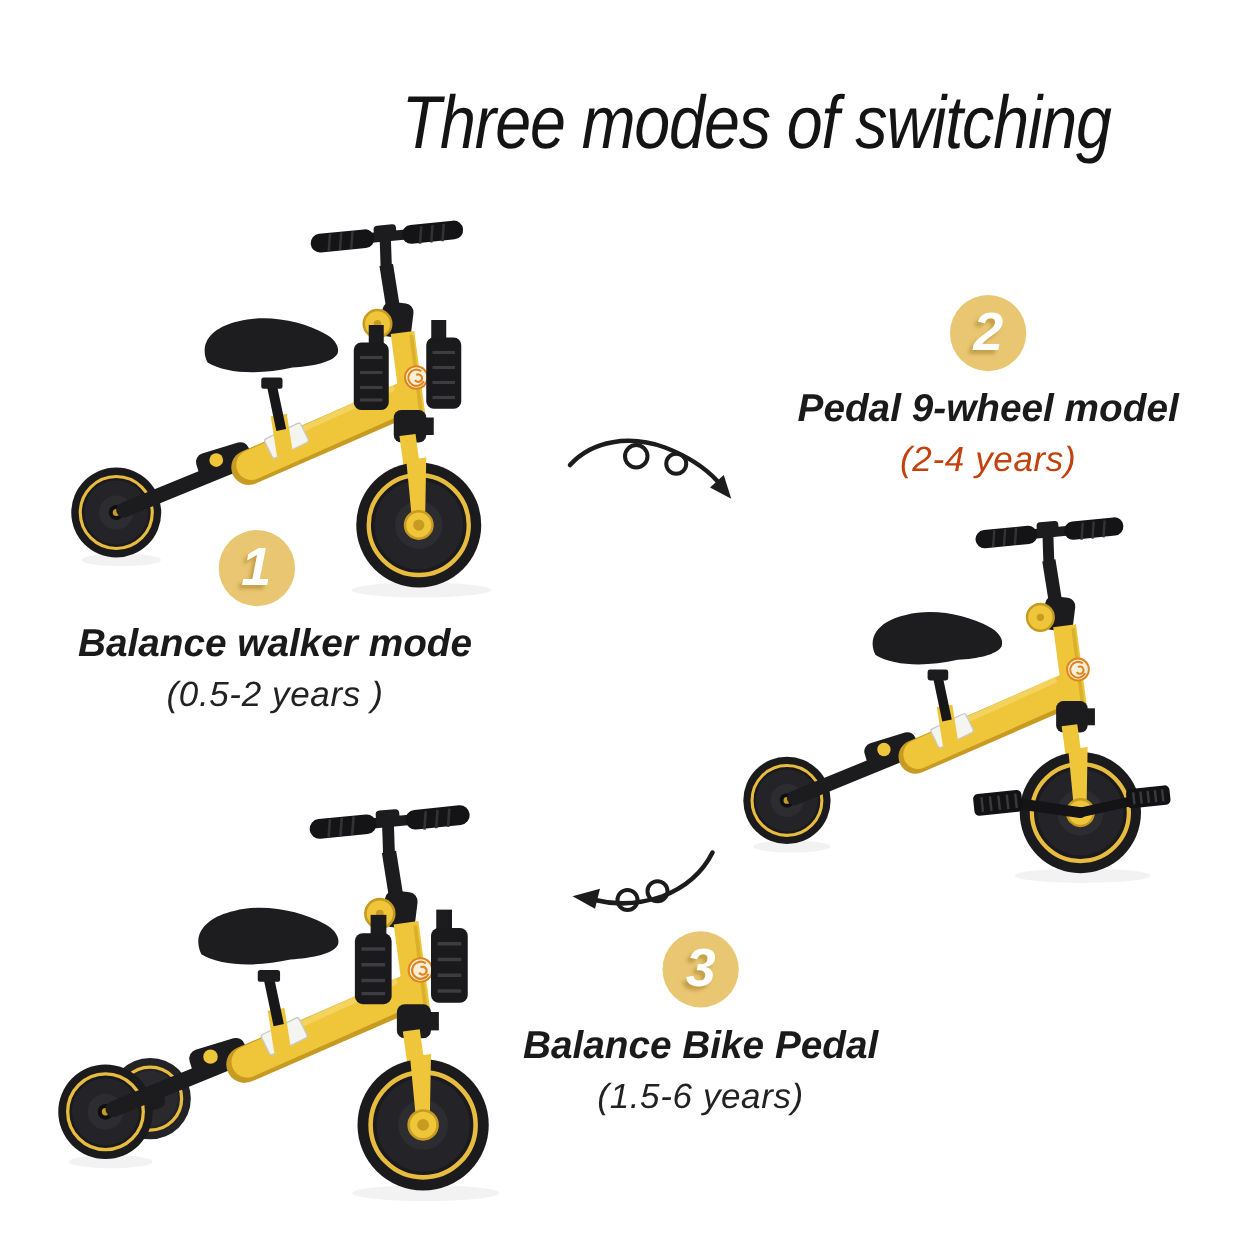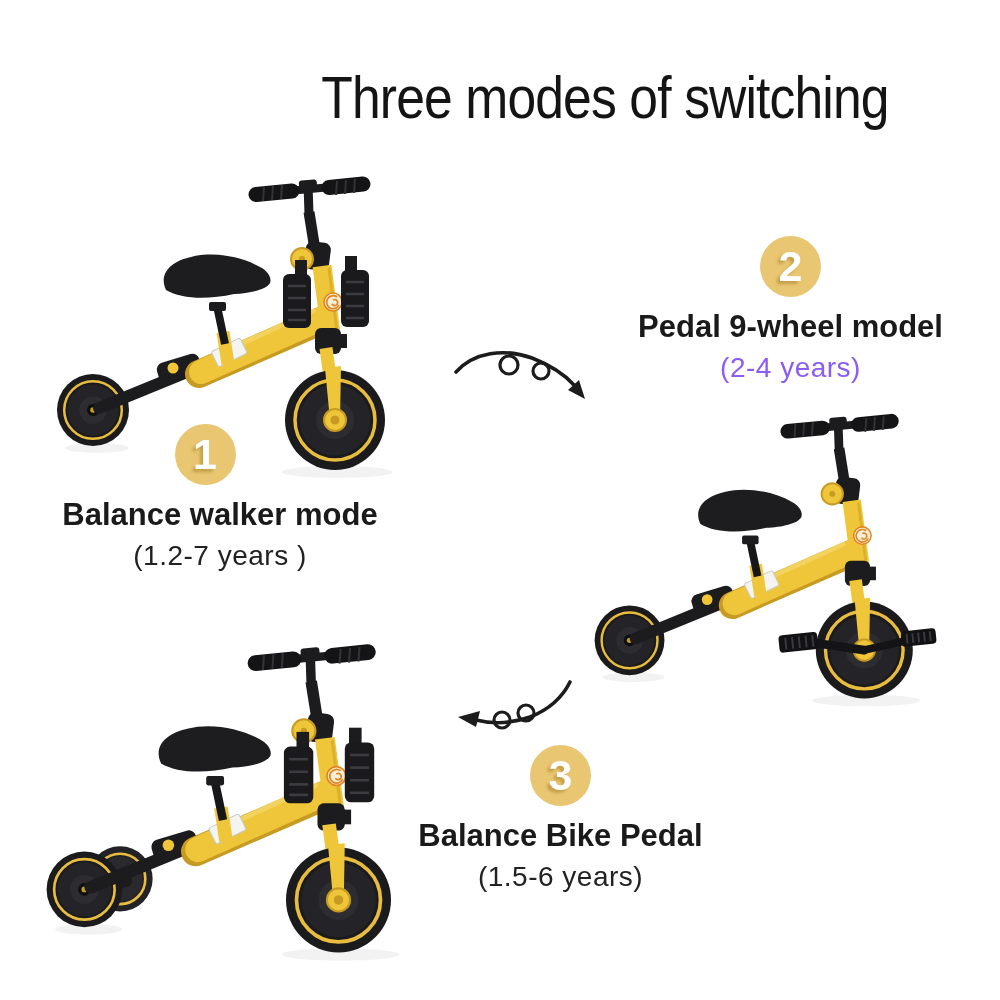--- a/index.html
+++ b/index.html
@@ -1,18 +1,18 @@
 <!DOCTYPE html>
 <html><head>
 <meta charset="utf-8">
 <style>
   html,body{margin:0;padding:0;background:#ffffff;}
   .canvas{
     position:relative;width:1000px;height:1000px;background:#ffffff;
-    font-family:"Liberation Sans","DejaVu Sans",sans-serif;overflow:hidden;
+    font-family:"Liberation Sans","DejaVu Sans",sans-serif;overflow:hidden;font-style:italic;
   }
   .title{
     position:absolute;left:150px;top:66px;width:910px;text-align:center;
     font-size:60px;font-weight:400;color:#141414;letter-spacing:-1px;line-height:1.05;
     transform:scaleX(0.86);transform-origin:50% 50%;white-space:nowrap;
   }
   .mode{position:absolute;display:flex;flex-direction:column;align-items:center;}
   .badge{
     width:61px;height:61px;border-radius:50%;background:#e9c672;color:#ffffff;
     font-size:43px;font-weight:700;line-height:1;display:flex;align-items:center;justify-content:center;
@@ -277,27 +277,27 @@
   <svg class="arrow arrow2" viewBox="0 0 140 80">
     <path d="M 130 10 C 122 26 108 38 90 45 C 70 52 52 52 36 48" fill="none" stroke="#1c1c1c" stroke-width="3.6" stroke-linecap="round"></path>
     <circle cx="86" cy="41" r="8" fill="none" stroke="#1c1c1c" stroke-width="3.2"></circle>
     <circle cx="62" cy="48" r="8" fill="none" stroke="#1c1c1c" stroke-width="3.2"></circle>
     <polygon points="18,45 40,39 36,55" fill="#1c1c1c"></polygon>
   </svg>
 
   <div class="mode mode1">
     <div class="badge" style="background: rgb(233, 198, 114); color: rgb(255, 255, 255);">1</div>
     <div class="mode-name" style="color: rgb(26, 26, 26);">Balance walker mode</div>
-    <div class="mode-age" style="color: rgb(34, 34, 34);">(1.2-7 years )</div>
+    <div class="mode-age" style="color: rgb(34, 34, 34);">(0.5-2 years )</div>
   </div>
 
   <div class="mode mode2">
     <div class="badge" style="background: rgb(233, 198, 114); color: rgb(255, 255, 255);">2</div>
     <div class="mode-name" style="color: rgb(26, 26, 26);">Pedal 9-wheel model</div>
-    <div class="mode-age" style="color: #8b5cf6;">(2-4 years)</div>
+    <div class="mode-age" style="color: #c2410c;">(2-4 years)</div>
   </div>
 
   <div class="mode mode3">
     <div class="badge" style="background: rgb(233, 198, 114); color: rgb(255, 255, 255);">3</div>
     <div class="mode-name" style="color: rgb(26, 26, 26);">Balance Bike Pedal</div>
     <div class="mode-age" style="color: rgb(34, 34, 34);">(1.5-6 years)</div>
   </div>
 
 </div>
 

